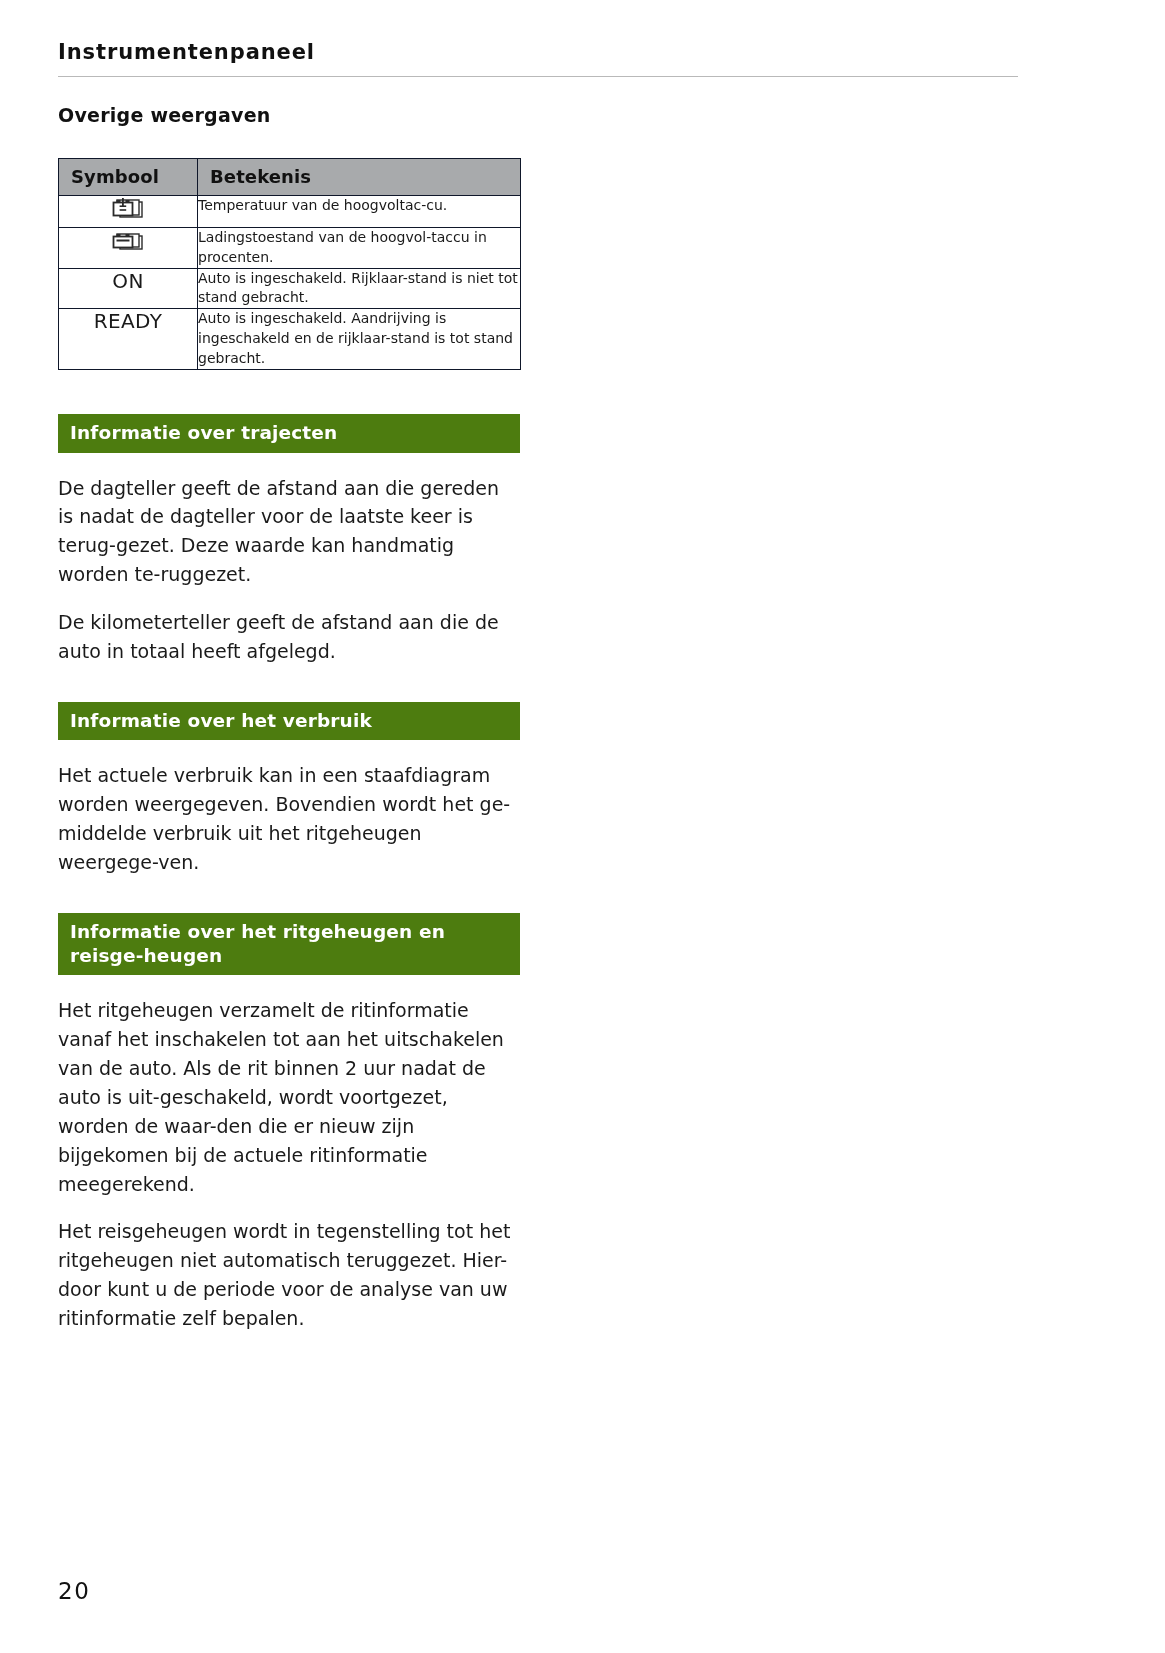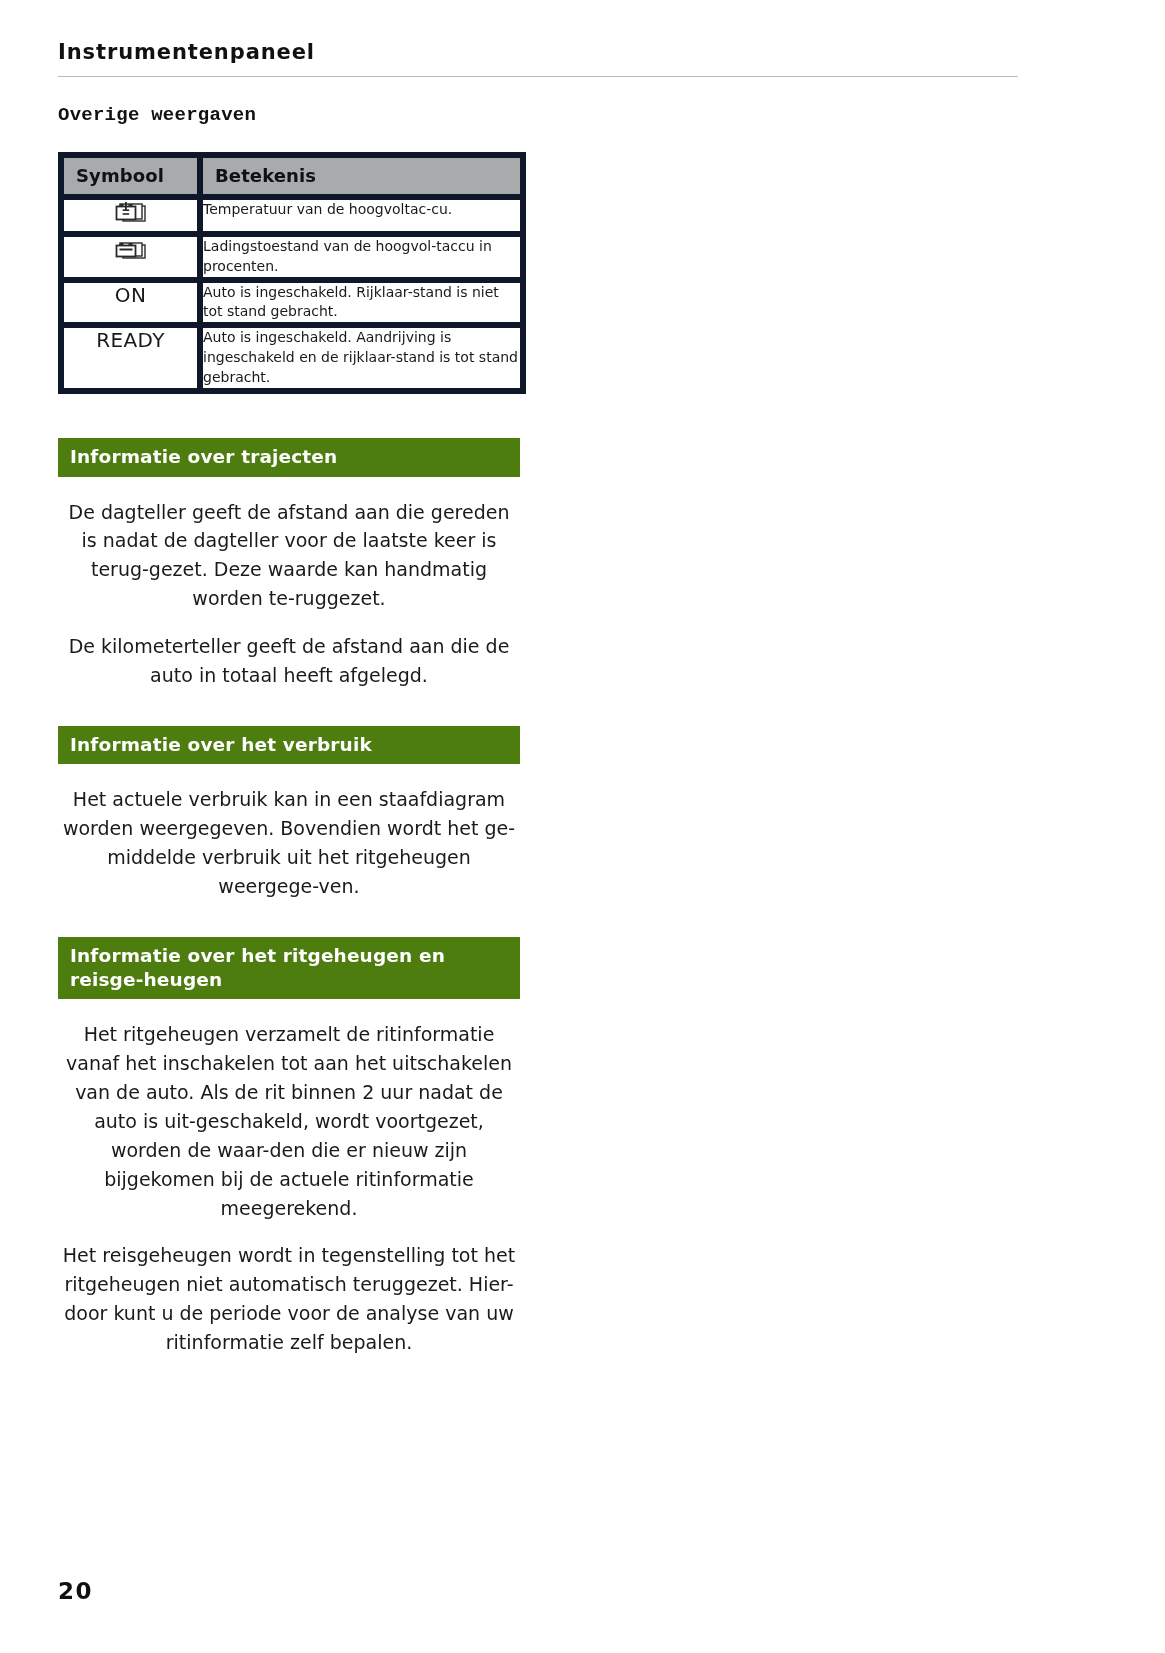--- a/index.html
+++ b/index.html
@@ -53,35 +53,34 @@
     left: 58px;
     top: 88px;
     width: 465px;
   }
 
   .subhead {
     font-size: 19px;
     font-weight: 700;
     letter-spacing: 0.25px;
     color: #111111;
-    margin: 0 0 24px 0;
+    margin: 0 0 30px 0;
     line-height: 1.25;
-    font-family: Liberation Mono, monospace;
   }
 
   
   table.symbol-table {
     border-collapse: collapse;
     width: 462px;
     table-layout: fixed;
     margin-bottom: 0;
   }
   table.symbol-table th,
   table.symbol-table td {
-    border: 6px solid #0f172a;
+    border: 1px solid #0f172a;
     vertical-align: top;
     padding: 0;
   }
   table.symbol-table thead th {
     background: #a8aaac;
     color: #111111;
     font-size: 18px;
     font-weight: 700;
     text-align: left;
     padding: 7px 10px 8px 12px;
@@ -128,35 +127,34 @@
   }
 
   
   p.body-text {
     font-size: 19px;
     line-height: 1.52;
     color: #1a1a1a;
     margin: 0;
     width: 462px;
     hyphens: manual;
-    text-align: center;
   }
 
   .gap-after-table { height: 44px; }
   .gap-heading-to-text { height: 21px; }
   .gap-para { height: 19px; }
   .gap-text-to-heading { height: 36px; }
 
   
   .page-number {
     position: absolute;
     left: 58px;
     top: 1562px;
     font-size: 23px;
-    font-weight: 700;
+    font-weight: 400;
     letter-spacing: 1.6px;
     color: #111111;
   }
 </style>
 </head>
 <body>
 
 <div class="page">
 
   <div class="page-header">

